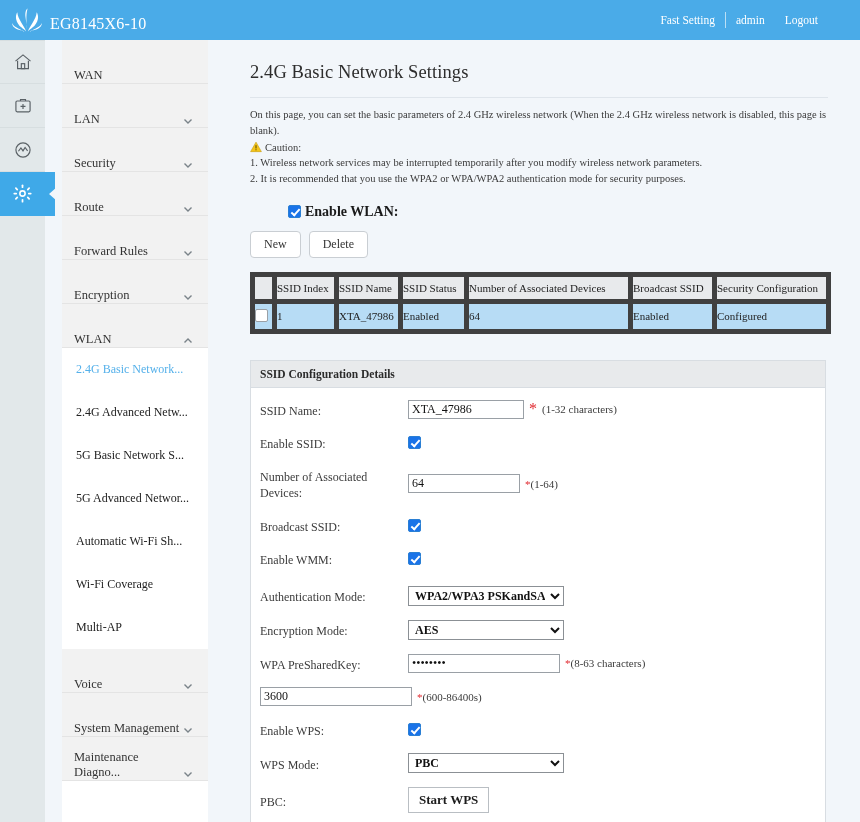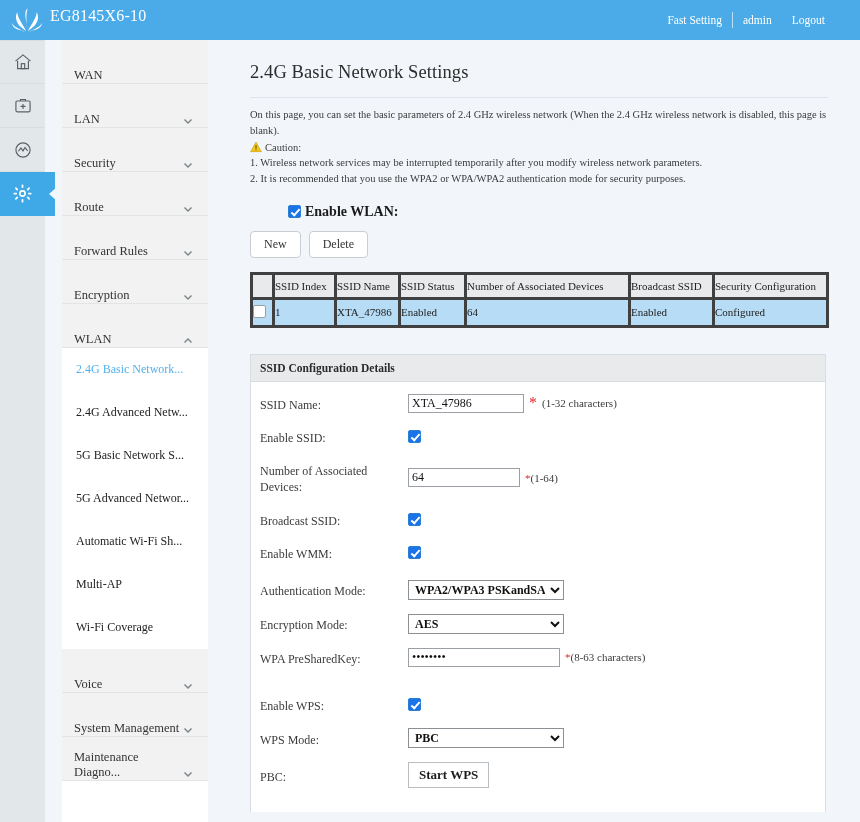--- a/index.html
+++ b/index.html
@@ -11,28 +11,28 @@
     overflow:hidden;
     position:relative;
   }
 
   
   #header {
     position:absolute; top:0; left:0; width:860px; height:40px;
     background:#4aabe8;
     display:flex; align-items:center;
   }
-  #header .brand { display:flex; align-items:flex-start; padding-left:12px; }
+  #header .brand { display:flex; align-items:flex-end; padding-left:12px; }
   #header .logo { width:30px; height:26px; flex:0 0 auto; }
   #header .title {
     color:#ffffff; font-size:16px; margin-left:8px; letter-spacing:.2px;
   }
   #header .spacer { flex:1 1 auto; }
   #header .hnav {
-    display:flex; align-items:center; padding-right:25px;
+    display:flex; align-items:center; padding-right:32px;
     font-size:11.5px; color:#ffffff;
   }
   #header .hnav a { color:#fff; text-decoration:none; padding:0 10px; }
   #header .hsep { width:1px; height:16px; background:#cfe7f7; opacity:.85; }
 
   
   #rail {
     position:absolute; top:40px; left:0; width:45px; height:782px;
     background:#e2e8ea;
   }
@@ -95,21 +95,21 @@
     font-family:"Liberation Serif", serif; font-size:12px; color:#333;
     cursor:pointer;
   }
 
   
   table.ssid {
     border-collapse:collapse; width:576px; background:#fff;
     font-size:11px; table-layout:fixed;
   }
   table.ssid th, table.ssid td {
-    border:3px solid #404040; padding:5px 0; text-align:left;
+    border:5px solid #404040; padding:5px 0; text-align:left;
     color:#222; font-weight:normal; overflow:hidden; white-space:nowrap;
   }
   table.ssid thead th { background:#e8eaec; }
   table.ssid tbody tr.sel td { background:#b7dcf5; }
   .col-cb { width:22px; }
   .col-idx { width:62px; }
   .col-name { width:64px; }
   .col-stat { width:66px; }
   .col-num { width:164px; }
   .col-bc { width:84px; }
@@ -311,24 +311,24 @@
     <div class="sub-item">
       <span>5G Basic Network S...</span>
     </div>
     <div class="sub-item">
       <span>5G Advanced Networ...</span>
     </div>
     <div class="sub-item">
       <span>Automatic Wi-Fi Sh...</span>
     </div>
     <div class="sub-item">
+      <span>Wi-Fi Coverage</span>
+    </div>
+    <div class="sub-item">
       <span>Multi-AP</span>
-    </div>
-    <div class="sub-item">
-      <span>Wi-Fi Coverage</span>
     </div>
   </div>
 
   <div class="menu-item">
     <span>Voice</span>
     <span class="chev">
       <svg width="12" height="12" viewBox="0 0 12 12" fill="none" stroke="#7a8389" stroke-width="1.4">
           <path d="M2.5 4.5 L6 8 L9.5 4.5"></path>
         </svg>
     </span>
@@ -476,20 +476,24 @@
 
       <div class="frow">
         <div class="flabel">WPA PreSharedKey:</div>
         <div class="fctl">
           <input class="tbox w-psk" type="text" value="••••••••" style="">
           <span class="hint"><span class="star">*</span><span>(8-63 characters)</span></span>
         </div>
       </div>
 
       <div class="frow">
+        <div class="fctl">
+          <input class="tbox w-grp" type="text" value="3600" style="">
+          <span class="hint"><span class="star">*</span><span>(600-86400s)</span></span>
+        </div>
       </div>
 
       <div class="frow">
         <div class="flabel">Enable WPS:</div>
         <div class="fctl">
           <input type="checkbox" class="cbx" checked="" style="">
         </div>
       </div>
 
       <div class="frow">

